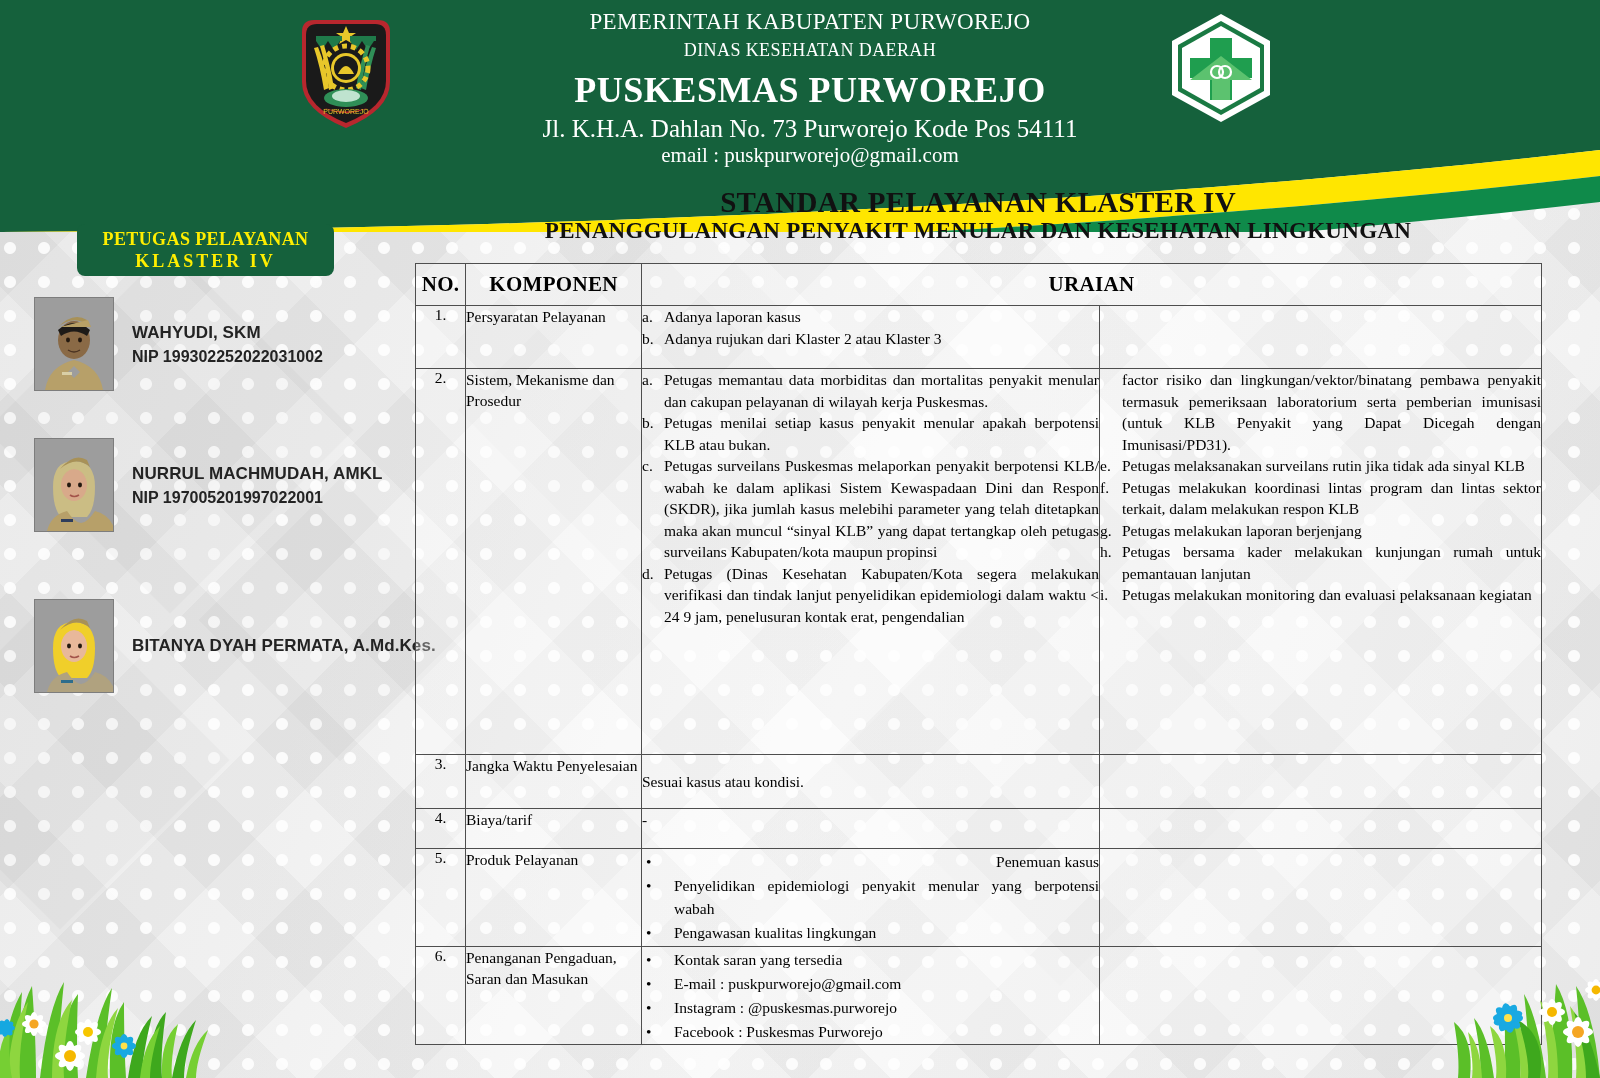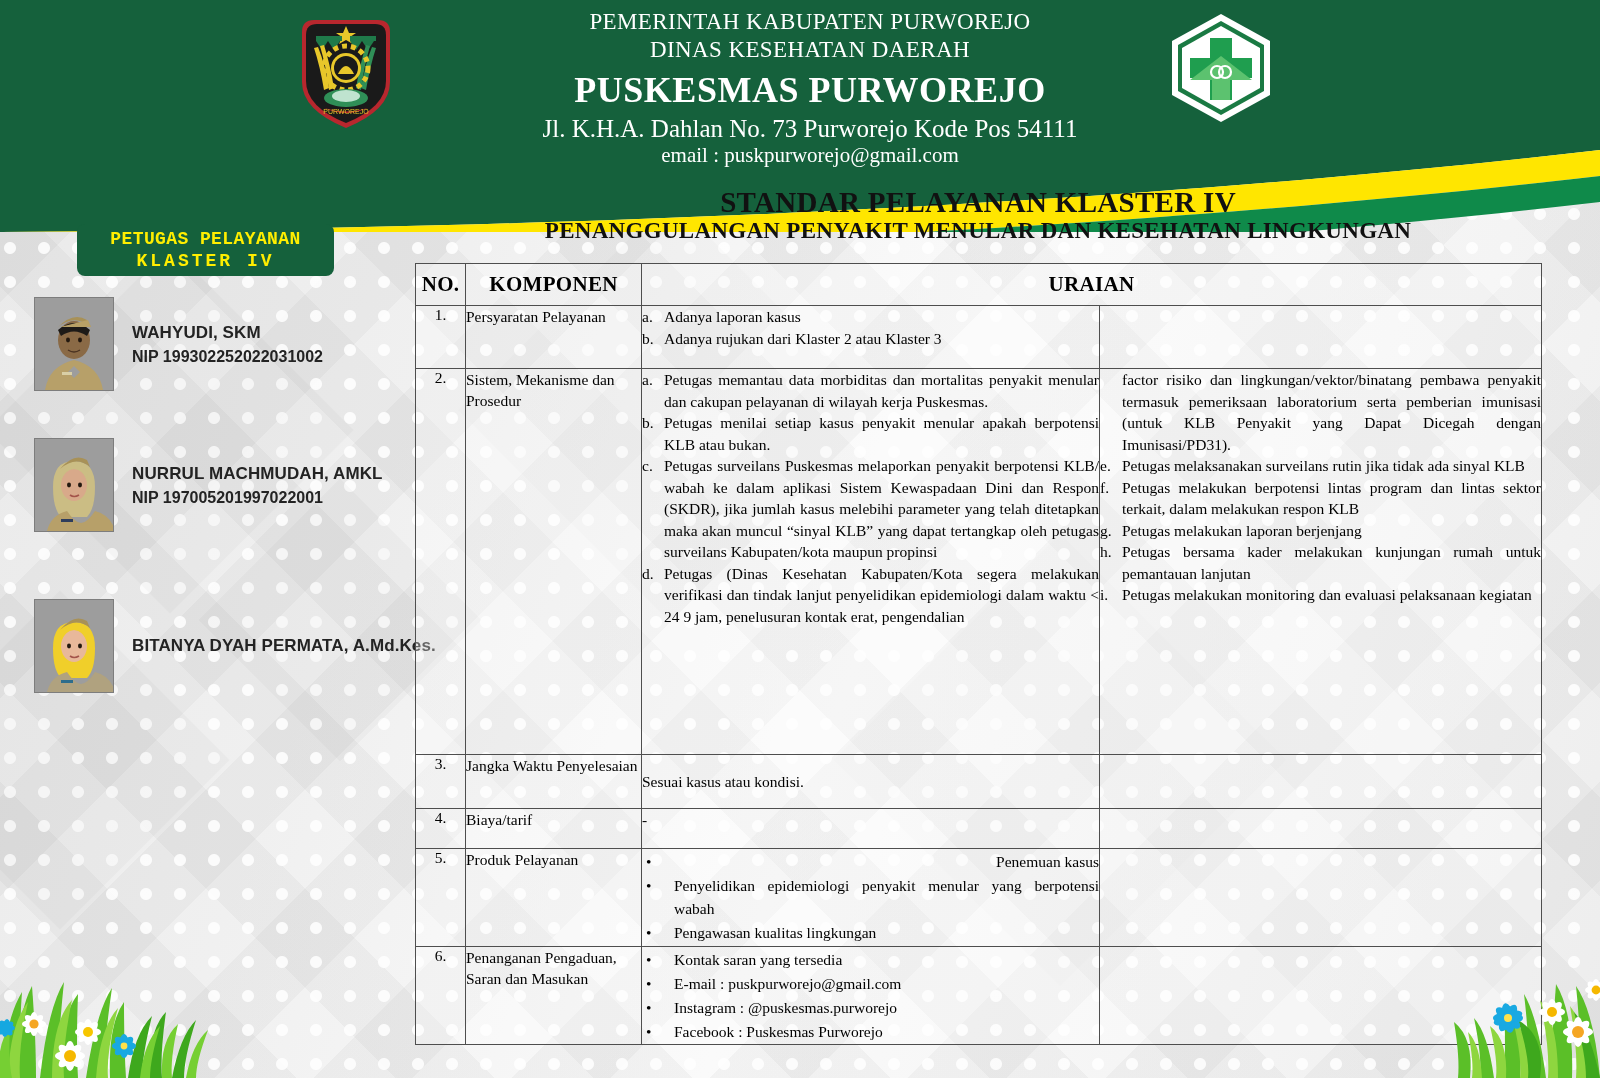--- a/index.html
+++ b/index.html
@@ -28,32 +28,32 @@
     position:absolute;left:0;top:0;width:1600px;height:232px;overflow:hidden;
   }
   #header svg.wave{position:absolute;left:0;top:0;width:1600px;height:232px;}
   #crest{
     position:absolute;left:292px;top:10px;width:108px;height:122px;
   }
   #headtext{
     position:absolute;left:400px;top:8px;width:820px;text-align:center;color:#ffffff;
   }
   #headtext .l1{font-size:23px;letter-spacing:.4px;line-height:28px;}
-  #headtext .l2{font-size:23px;letter-spacing:.4px;line-height:28px;}
+  #headtext .l2{font-size:18px;letter-spacing:.4px;line-height:28px;}
   #headtext .l3{font-size:36px;font-weight:bold;line-height:50px;letter-spacing:.5px;margin-top:1px;}
   #headtext .l4{font-size:25px;line-height:27px;}
   #headtext .l5{font-size:21px;line-height:27px;}
   #puskeslogo{position:absolute;left:1166px;top:12px;width:110px;height:112px;}
 
   
   #badge{
     position:absolute;left:77px;top:224px;width:257px;height:52px;
     background:#15613c;border-radius:8px;
     display:flex;flex-direction:column;align-items:center;justify-content:center;
-    font-family:Liberation Mono, monospace;
+    font-family:Liberation Serif, serif;
   }
   #badge div{color:#ffee00;font-weight:bold;font-size:18px;line-height:22px;letter-spacing:.4px;}
   #badge .b2{letter-spacing:3px;}
 
   .officer{position:absolute;display:flex;align-items:center;}
   .officer .photo{
     width:78px;height:92px;background:#9a9a9a;border:1px solid #7d7d7d;
     position:relative;overflow:hidden;flex:0 0 auto;
   }
   .officer .info{margin-left:18px;font-family:"Liberation Sans", sans-serif;color:#232323;}
@@ -302,21 +302,21 @@
             <li>
                 <span class="mk"></span>
                 <span class="tx">factor risiko dan lingkungan/vektor/binatang pembawa penyakit termasuk pemeriksaan laboratorium serta pemberian imunisasi (untuk KLB Penyakit yang Dapat Dicegah dengan Imunisasi/PD31).</span>
               </li>
             <li>
                 <span class="mk">e.</span>
                 <span class="tx">Petugas melaksanakan surveilans rutin jika tidak ada sinyal KLB</span>
               </li>
             <li>
                 <span class="mk">f.</span>
-                <span class="tx">Petugas melakukan berpotensi lintas program dan lintas sektor terkait, dalam melakukan respon KLB</span>
+                <span class="tx">Petugas melakukan koordinasi lintas program dan lintas sektor terkait, dalam melakukan respon KLB</span>
               </li>
             <li>
                 <span class="mk">g.</span>
                 <span class="tx" style="text-align:left">Petugas melakukan laporan berjenjang</span>
               </li>
             <li>
                 <span class="mk">h.</span>
                 <span class="tx">Petugas bersama kader melakukan kunjungan rumah untuk pemantauan lanjutan</span>
               </li>
             <li>

